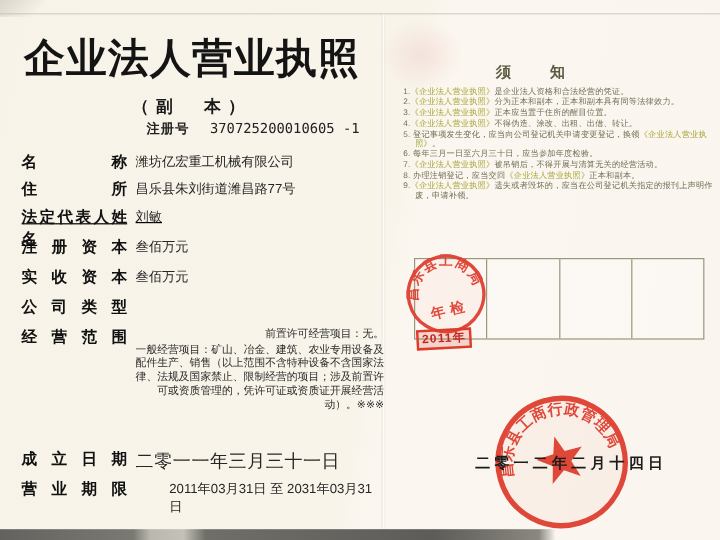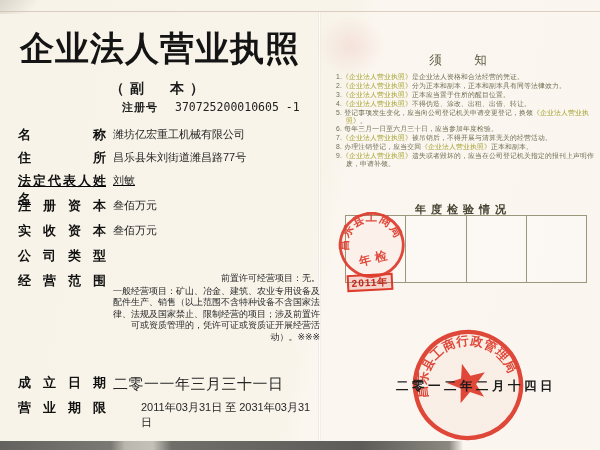--- a/index.html
+++ b/index.html
@@ -40,22 +40,22 @@
   .field-value{margin-left:7px;font-size:11px;color:#262626;padding-top:1px;}
   .f-name{top:114px;}  .f-addr{top:137px;}  .f-rep{top:160px;text-decoration:underline;}
   .f-regcap{top:185px;} .f-paidcap{top:210px;} .f-type{top:235px;}
   .f-scope{top:260px;}  .f-est{top:362px;}  .f-term{top:387px;gap:28px;}
   .f-scope .field-value{width:207px;font-size:9px;line-height:11.6px;color:#2a2a2a;}
   .scope-line{margin:0 0 1px 0;text-align:right;}
   .f-est .field-value{font-size:15px;letter-spacing:.5px;}
   .f-term .field-value{font-size:11px;}
   
   .right-page{position:absolute;left:318px;top:12px;width:282px;height:438px;}
-  .notice-title{position:absolute;left:20px;top:40px;width:250px;text-align:center;
-    font-size:12.5px;font-weight:normal;letter-spacing:10px;color:#5c5a42;}
+  .notice-title{position:absolute;left:4px;top:40px;width:250px;text-align:center;
+    font-size:12.5px;font-weight:bold;letter-spacing:10px;color:#5c5a42;}
   .notice-list{position:absolute;left:18px;top:61px;width:258px;}
   .notice-item{font-size:6.8px;line-height:7.9px;color:#706e54;margin-bottom:1px;
     padding-left:10px;text-indent:-10px;letter-spacing:.2px;}
   .notice-item .hl{color:#a6a436;}
   .annual-title{position:absolute;left:20px;top:190px;width:250px;text-align:center;
     font-size:11px;font-weight:bold;letter-spacing:5px;color:#454433;}
   .annual-table{position:absolute;left:27px;top:203px;width:240px;height:66px;
     display:flex;border:1px solid #9a977c;background:rgba(255,255,255,.25);}
   .annual-cell{flex:1;border-right:1px solid #9a977c;}
   .annual-cell:last-child{border-right:none;}
@@ -141,21 +141,20 @@
       <div class="notice-item">2.<span class="hl">《企业法人营业执照》</span>分为正本和副本，正本和副本具有同等法律效力。</div>
       <div class="notice-item">3.<span class="hl">《企业法人营业执照》</span>正本应当置于住所的醒目位置。</div>
       <div class="notice-item">4.<span class="hl">《企业法人营业执照》</span>不得伪造、涂改、出租、出借、转让。</div>
       <div class="notice-item">5. 登记事项发生变化，应当向公司登记机关申请变更登记，换领<span class="hl">《企业法人营业执照》</span>。</div>
       <div class="notice-item">6. 每年三月一日至六月三十日，应当参加年度检验。</div>
       <div class="notice-item">7.<span class="hl">《企业法人营业执照》</span>被吊销后，不得开展与清算无关的经营活动。</div>
       <div class="notice-item">8. 办理注销登记，应当交回<span class="hl">《企业法人营业执照》</span>正本和副本。</div>
       <div class="notice-item">9.<span class="hl">《企业法人营业执照》</span>遗失或者毁坏的，应当在公司登记机关指定的报刊上声明作废，申请补领。</div>
     </div>
 
-    <div class="annual-title">年度检验情况</div>
 
     <div class="annual-table">
       <div class="annual-cell"></div>
       <div class="annual-cell"></div>
       <div class="annual-cell"></div>
       <div class="annual-cell"></div>
     </div>
 
     <svg class="small-stamp" viewBox="0 0 70 70">
       <defs>

